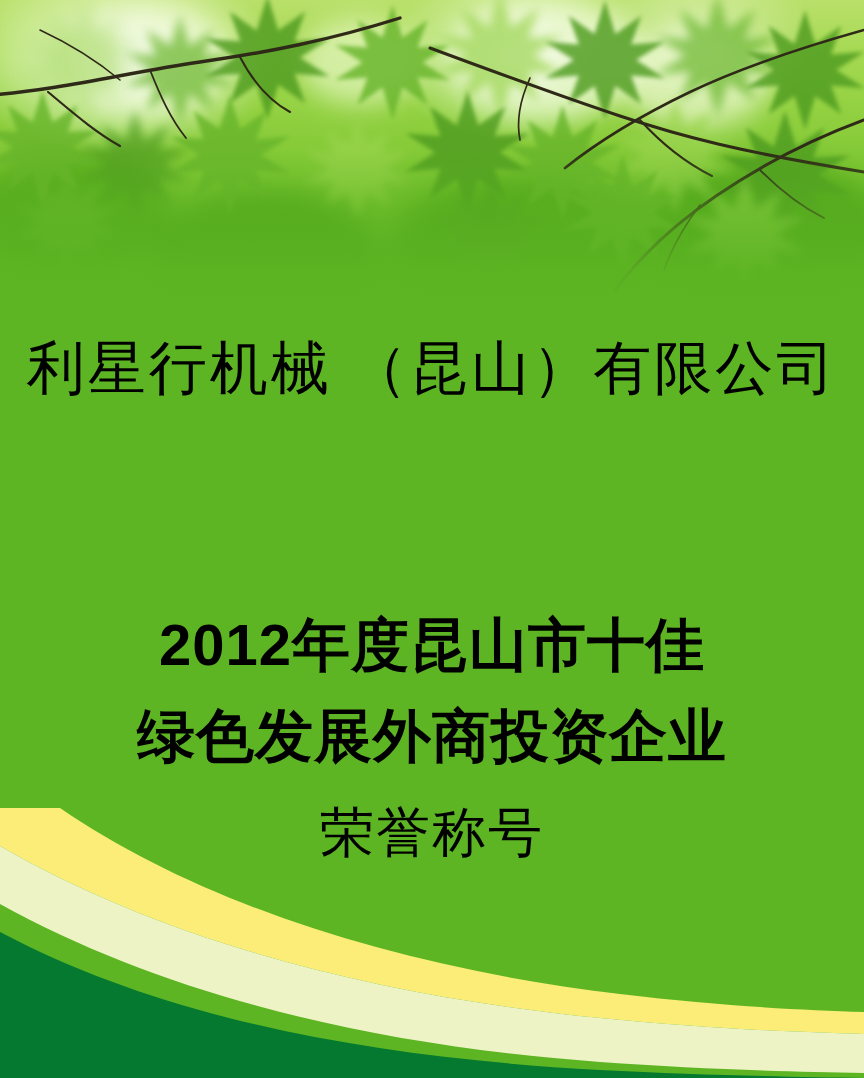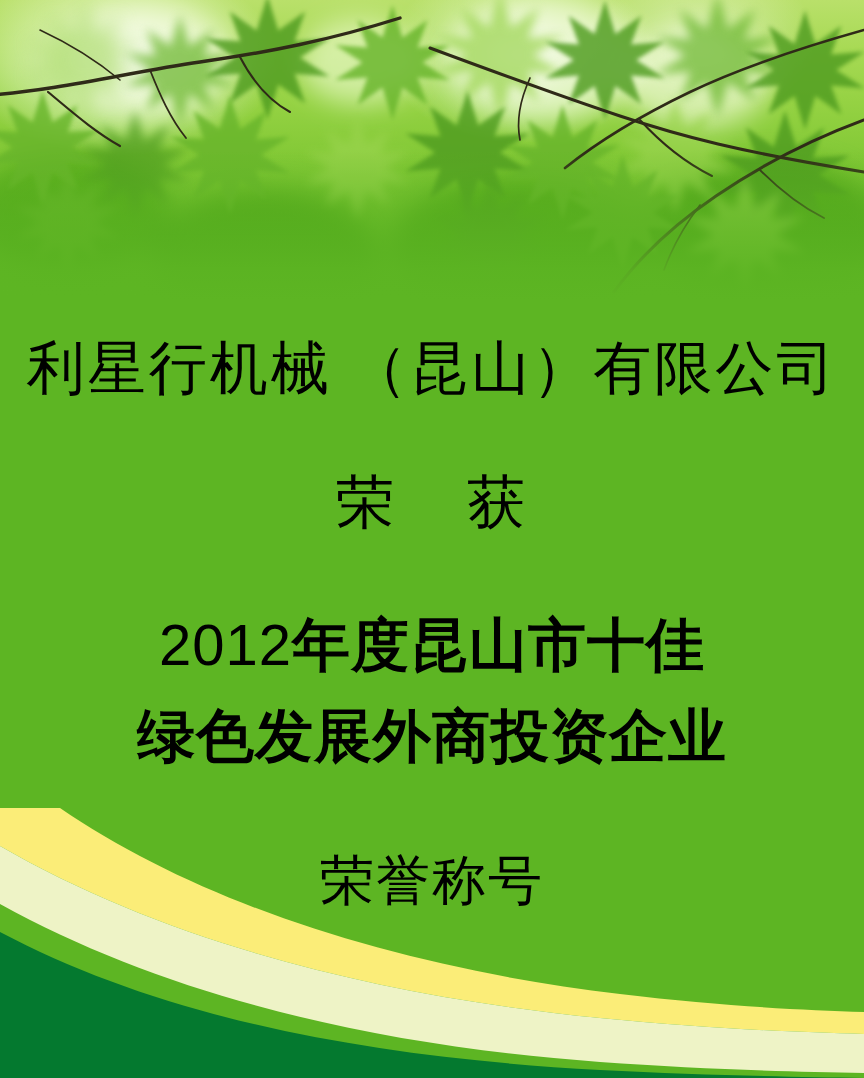--- a/index.html
+++ b/index.html
@@ -99,28 +99,28 @@
   .serif-cn {
     font-family: "Liberation Serif", "DejaVu Serif", serif;
     font-weight: 400;
   }
   .bold-cn {
     font-family: "Liberation Serif", "DejaVu Serif", serif;
     font-weight: 700;
   }
   .num {
     font-family: "Liberation Sans", "DejaVu Sans", sans-serif;
-    font-weight: 400;
+    font-weight: 700;
   }
 
   #line-company { top: 340px; font-size: 58px; letter-spacing: 3px; }
   #line-award   { top: 474px; font-size: 58px; letter-spacing: 3px; }
   #line-title1  { top: 616px; font-size: 58px; letter-spacing: 1px; }
   #line-title2  { top: 708px; font-size: 58px; letter-spacing: 1px; text-align: center; }
-  #line-honor   { top: 854px; font-size: 54px; letter-spacing: 2px; }
+  #line-honor   { top: 806px; font-size: 54px; letter-spacing: 2px; }
 
   
   #swoosh {
     position: absolute;
     left: 0; bottom: 0;
     width: 864px;
     height: 270px;
     overflow: hidden;
   }
   #swoosh svg { display: block; }
@@ -219,21 +219,20 @@
       <path d="M760 170 C 780 190, 800 206, 824 218" stroke-width="1.8"></path>
       <path d="M700 205 C 684 226, 672 248, 664 270" stroke-width="1.6"></path>
     </svg>
 
     <div class="fade"></div>
   </div>
 
   <div id="copy">
     <div class="line serif-cn" id="line-company">利星行机械 （昆山）有限公司</div>
 
-    <div class="line serif-cn" id="line-award">荣    获</div>
 
     <div class="line bold-cn" id="line-title1"><span class="num">2012</span><span>年度昆山市十佳</span></div>
 
     <div class="line bold-cn" id="line-title2">绿色发展外商投资企业</div>
 
     <div class="line serif-cn" id="line-honor">荣誉称号</div>
   </div>
 
   <div id="swoosh">
     <svg width="864" height="270" viewBox="0 0 864 270" preserveAspectRatio="none">

